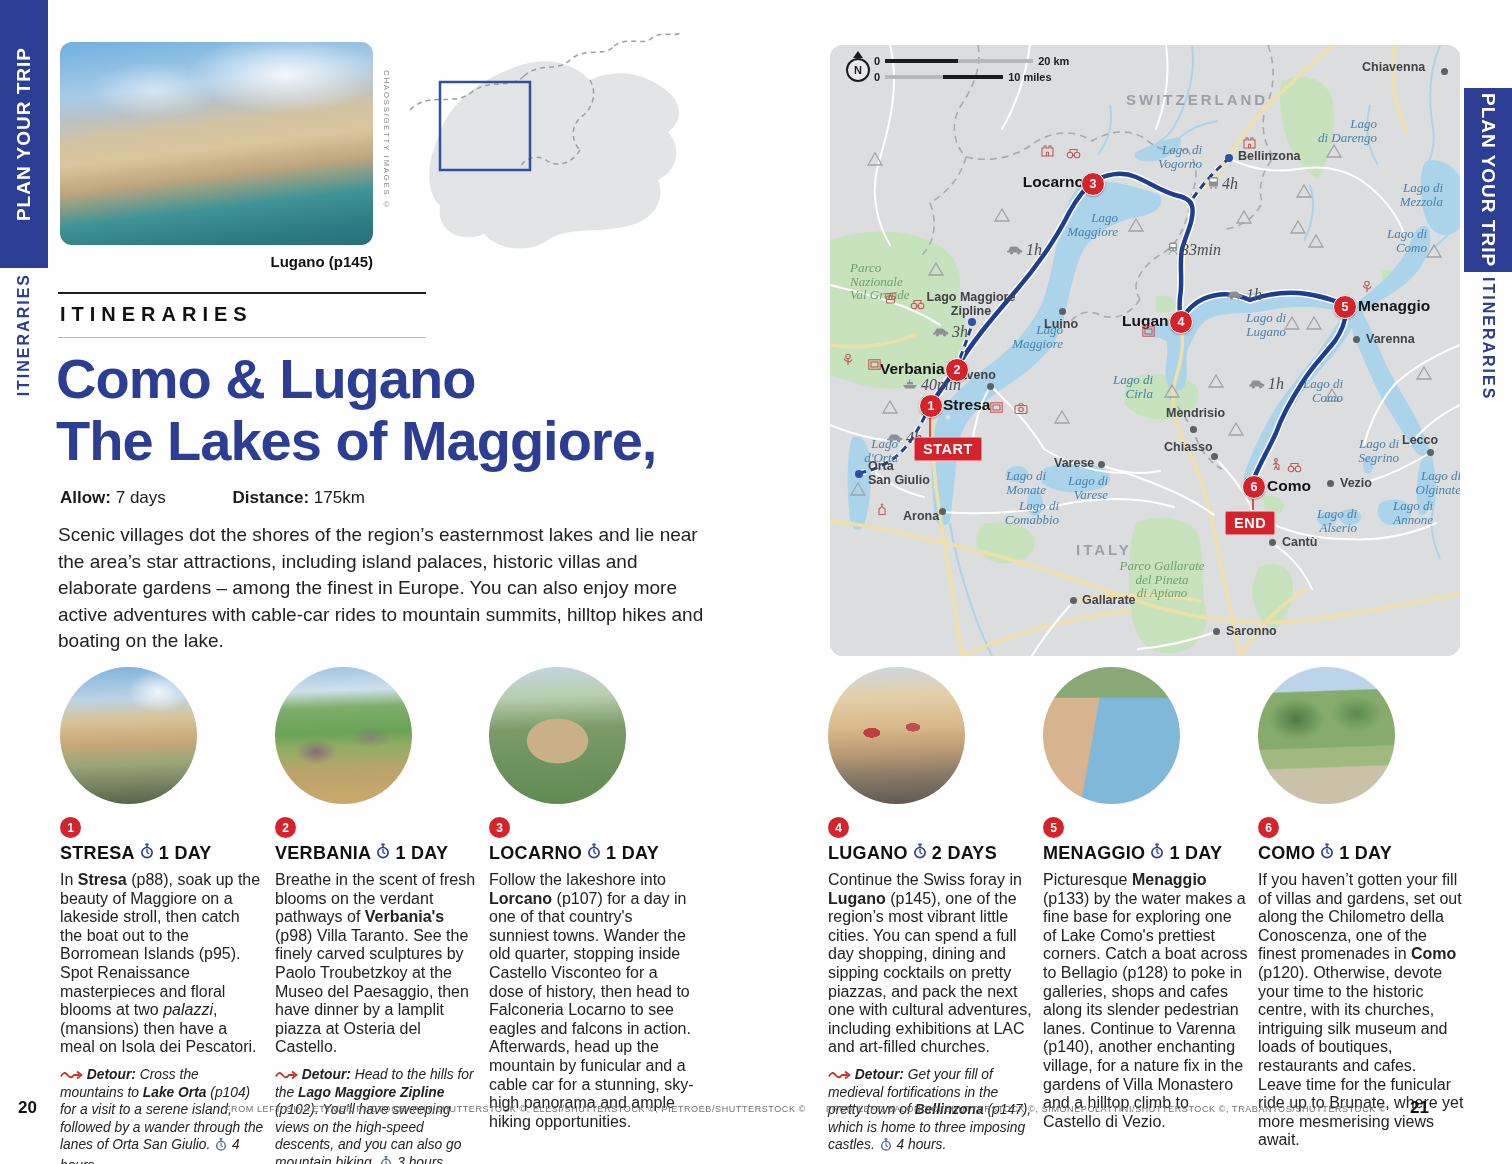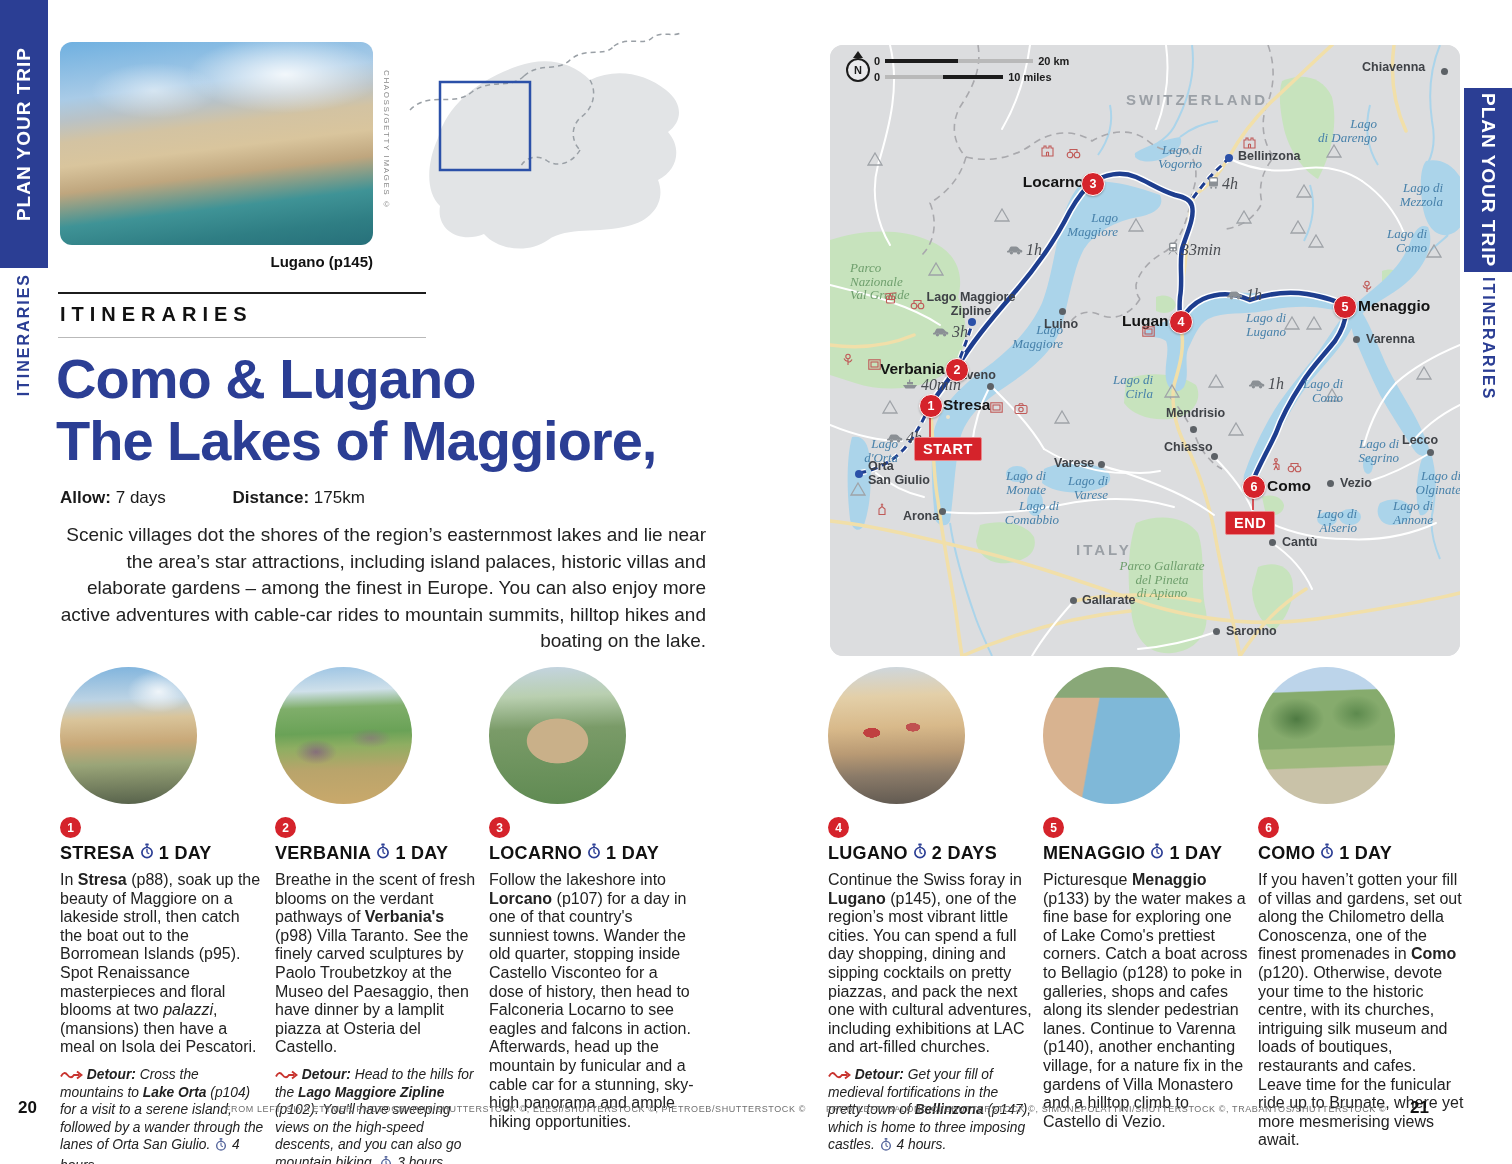--- a/index.html
+++ b/index.html
@@ -23,21 +23,21 @@
   
   .locator{position:absolute;left:400px;top:18px;width:320px;height:245px;}
   
   .kicker{position:absolute;left:58px;top:292px;width:366px;border-top:2px solid #1c1c1c;border-bottom:1px solid #b9b9b9;
           padding:9px 0 11px 2px;font-weight:bold;font-size:20px;letter-spacing:6px;color:#111;}
   .title{position:absolute;left:56px;top:348px;width:680px;color:#2b3e94;font-weight:bold;
          font-size:56px;line-height:62px;letter-spacing:-1px;}
   .meta{position:absolute;left:60px;top:488px;font-size:17px;}
   .meta b{font-weight:bold;}
   .meta .dist{margin-left:62px;}
-  .intro{position:absolute;left:58px;top:522px;width:648px;font-size:19px;line-height:26.5px;color:#222;text-align:right;}
+  .intro{position:absolute;left:58px;top:522px;width:648px;font-size:19px;line-height:26.5px;color:#222;}
   
   .map{position:absolute;left:830px;top:45px;width:630px;height:611px;border-radius:13px;overflow:hidden;background:#dcdddf;}
   .map svg.base{position:absolute;left:0;top:0;}
   .map .lbl{position:absolute;white-space:pre;}
   .town{font-size:12.5px;font-weight:bold;color:#3f4247;}
   .town-lg{font-size:15.5px;font-weight:bold;color:#141414;}
   .country{font-size:15px;letter-spacing:3px;color:#9ba0a6;font-weight:bold;}
   .lake-lbl{font-family:"Liberation Serif",serif;font-style:italic;font-size:13px;line-height:13.5px;
             color:#4781aa;text-align:right;width:70px;}
   .park-lbl{font-family:"Liberation Serif",serif;font-style:italic;font-size:13px;line-height:13.5px;color:#6f9f6d;}

